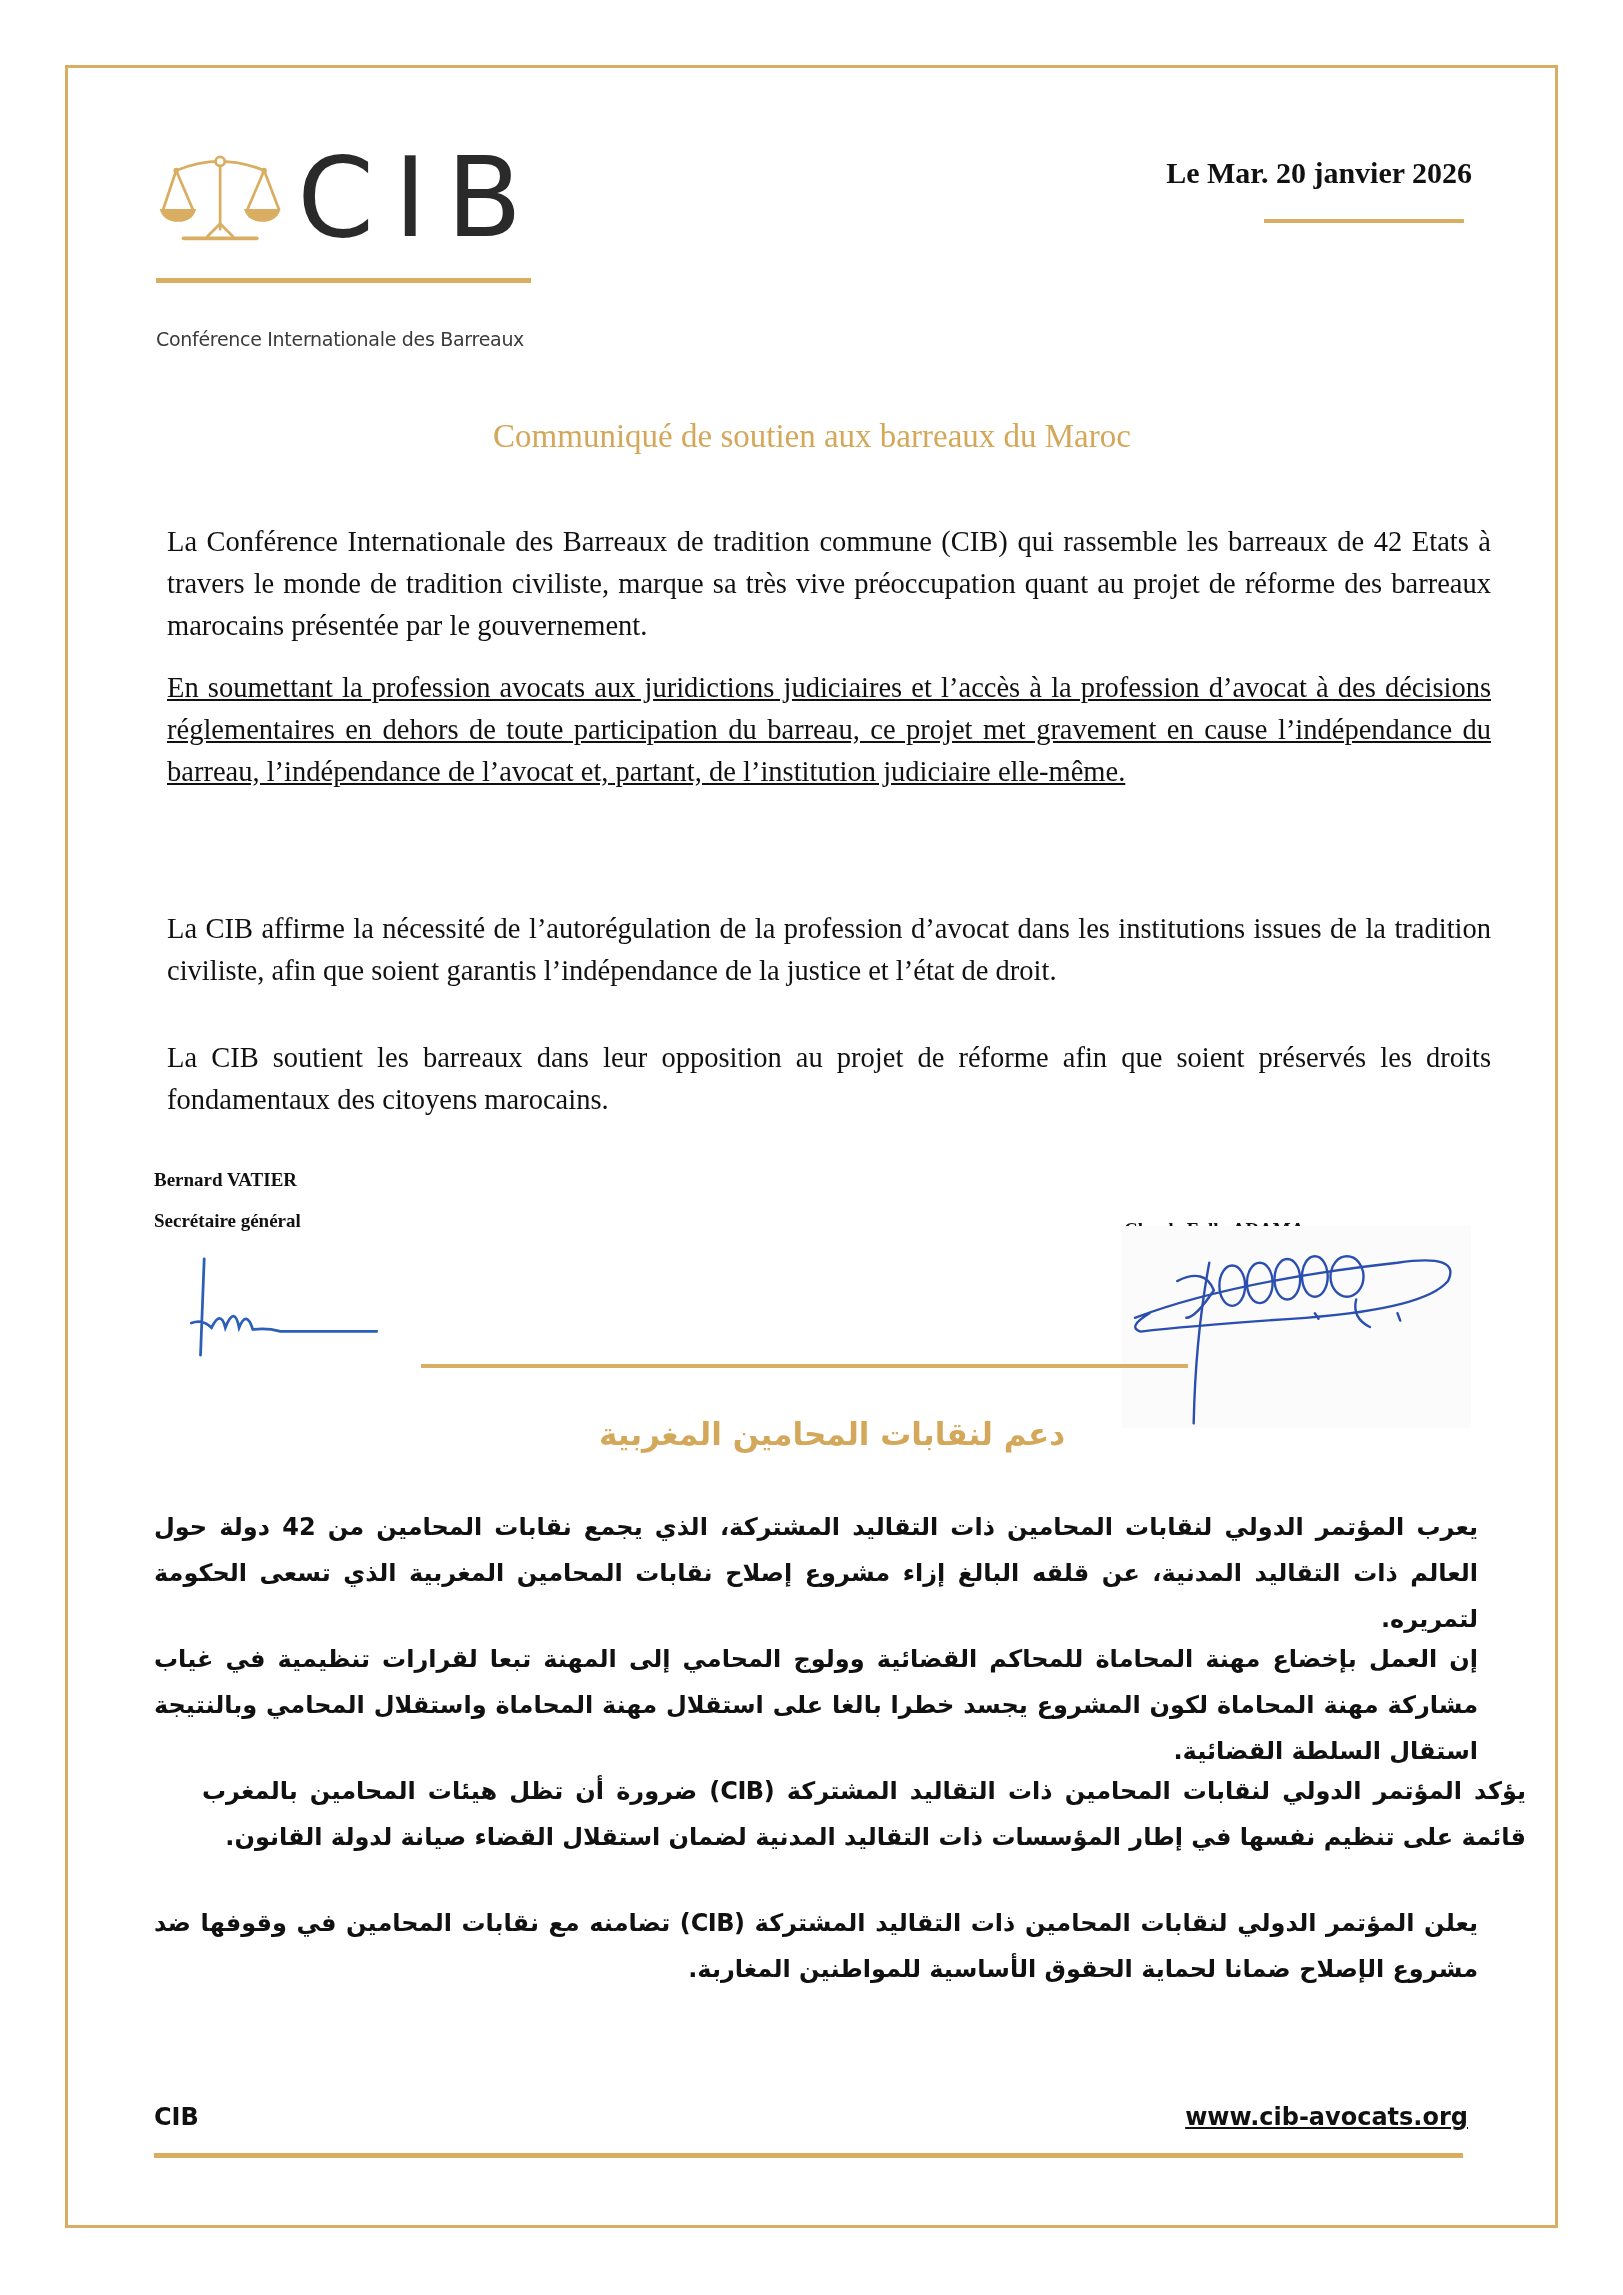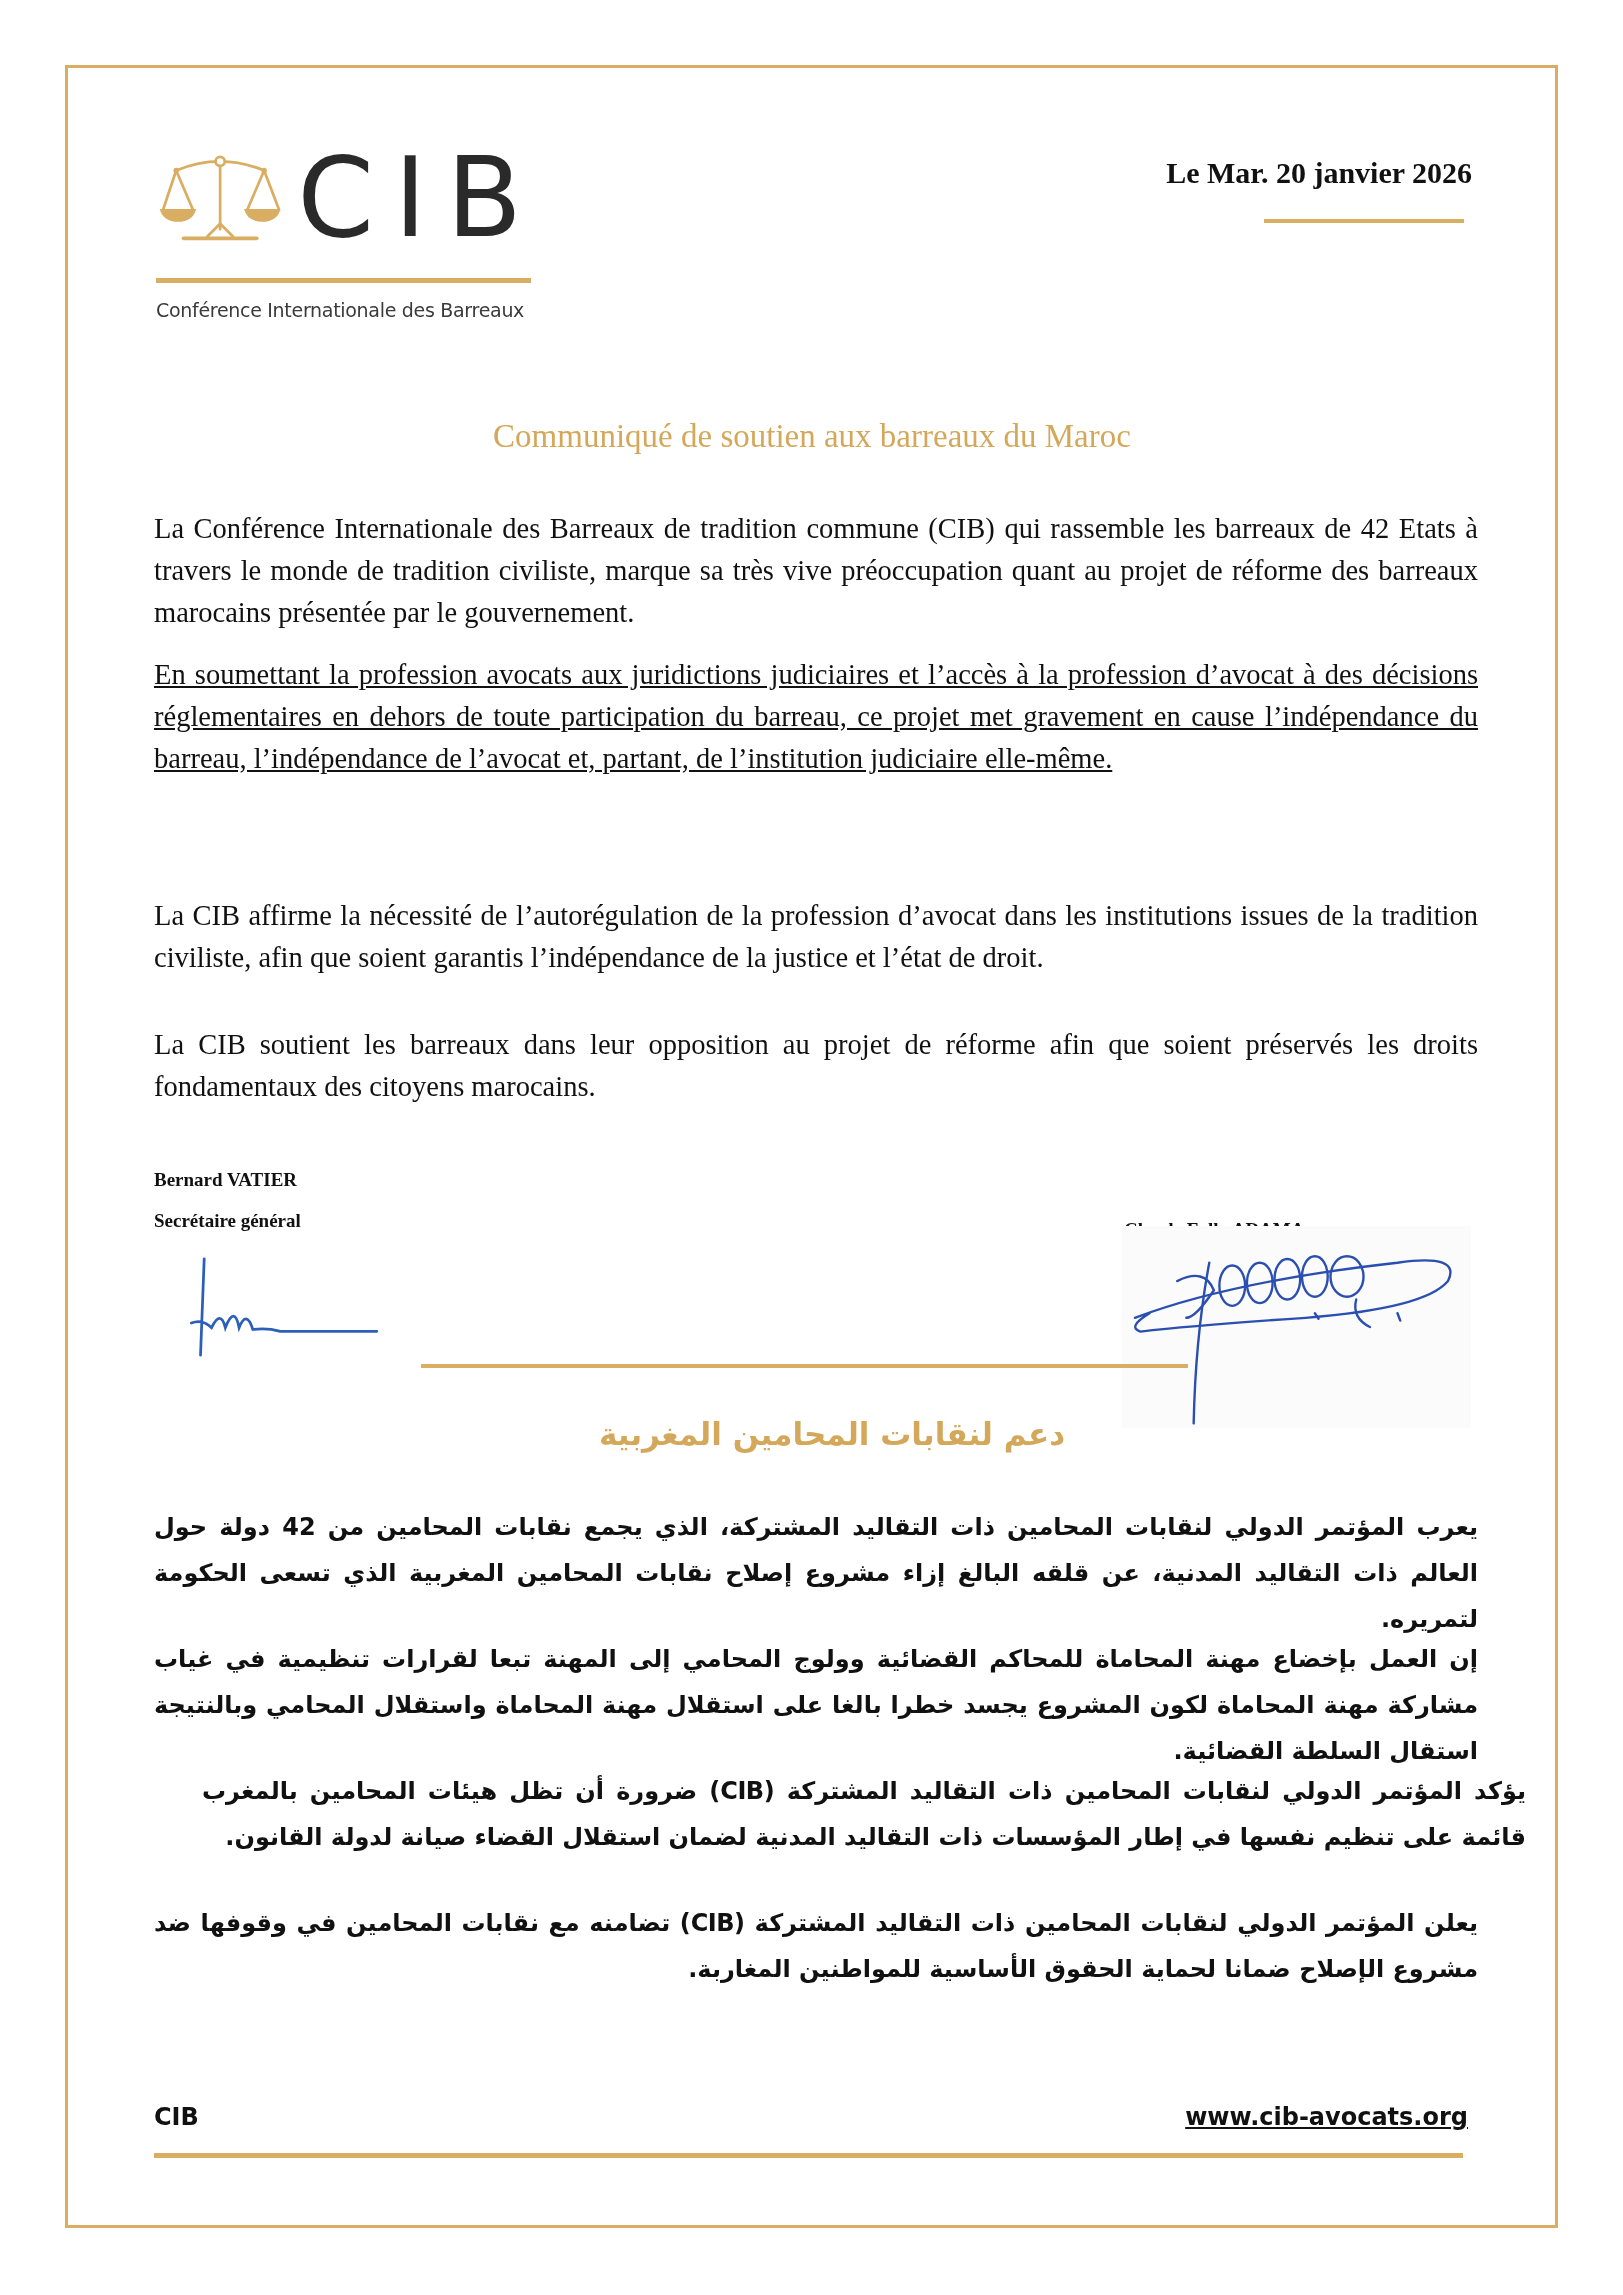--- a/index.html
+++ b/index.html
@@ -6,28 +6,28 @@
   body { width: 1624px; height: 2296px; position: relative; overflow: hidden; font-family: "Liberation Serif", "DejaVu Serif", serif; color: #111; }
   .frame { position: absolute; left: 65px; top: 65px; width: 1487px; height: 2157px; border: 3.7px solid #d9ae62; }
   .abs { position: absolute; }
 
   
   .logo { left: 156px; top: 147px; width: 386px; }
   .logo-row { display: flex; align-items: center; height: 101px; }
   .logo-scale { width: 129px; height: 92px; }
   .logo-word { font-family: "DejaVu Sans", "Liberation Sans", sans-serif; font-weight: 200; font-size: 110px; letter-spacing: 20px; color: #2a2a2a; line-height: 1; margin-left: 13px; font-weight: normal; }
   .logo-rule { width: 375px; height: 4.6px; background: #d9ae62; margin-top: 30px; }
-  .logo-sub { font-family: "DejaVu Sans", "Liberation Sans", sans-serif; font-size: 19px; color: #3a3a3a; margin-top: 16px; letter-spacing: -0.3px; white-space: nowrap; }
+  .logo-sub { font-family: "DejaVu Sans", "Liberation Sans", sans-serif; font-size: 19px; color: #3a3a3a; margin-top: 45px; letter-spacing: -0.3px; white-space: nowrap; }
 
   .date { right: 152px; top: 156px; font-weight: bold; font-size: 30px; text-align: right; white-space: nowrap; }
   .date-rule { left: 1264px; top: 219px; width: 200px; height: 3.7px; background: #d9ae62; }
 
   .title-fr { left: 0; width: 1624px; top: 418px; text-align: center; color: #d4a85a; font-weight: normal; font-size: 33px; }
 
-  .para { left: 154px; width: 1324px; font-size: 28.5px; line-height: 42px; text-align: justify; text-align-last: left; margin: 0; }
+  .para { left: 154px; width: 1324px; font-size: 28.5px; line-height: 42px; text-align: justify; text-align-last: left; margin: 13px; }
   .p1 { top: 508px; }
   .p2 { top: 654px; text-decoration: underline; }
   .p3 { top: 895px; }
   .p4 { top: 1024px; }
 
   .sig-name { font-weight: bold; font-size: 19px; line-height: 41px; white-space: nowrap; }
   .sig-left { left: 154px; top: 1159px; }
   .sig-right { left: 1124px; top: 1209px; }
   .sig-img-left { left: 184px; top: 1254px; width: 202px; height: 106px; }
   .sig-img-right { left: 1122px; top: 1226px; width: 349px; height: 202px; background: #fbfbfb; }

